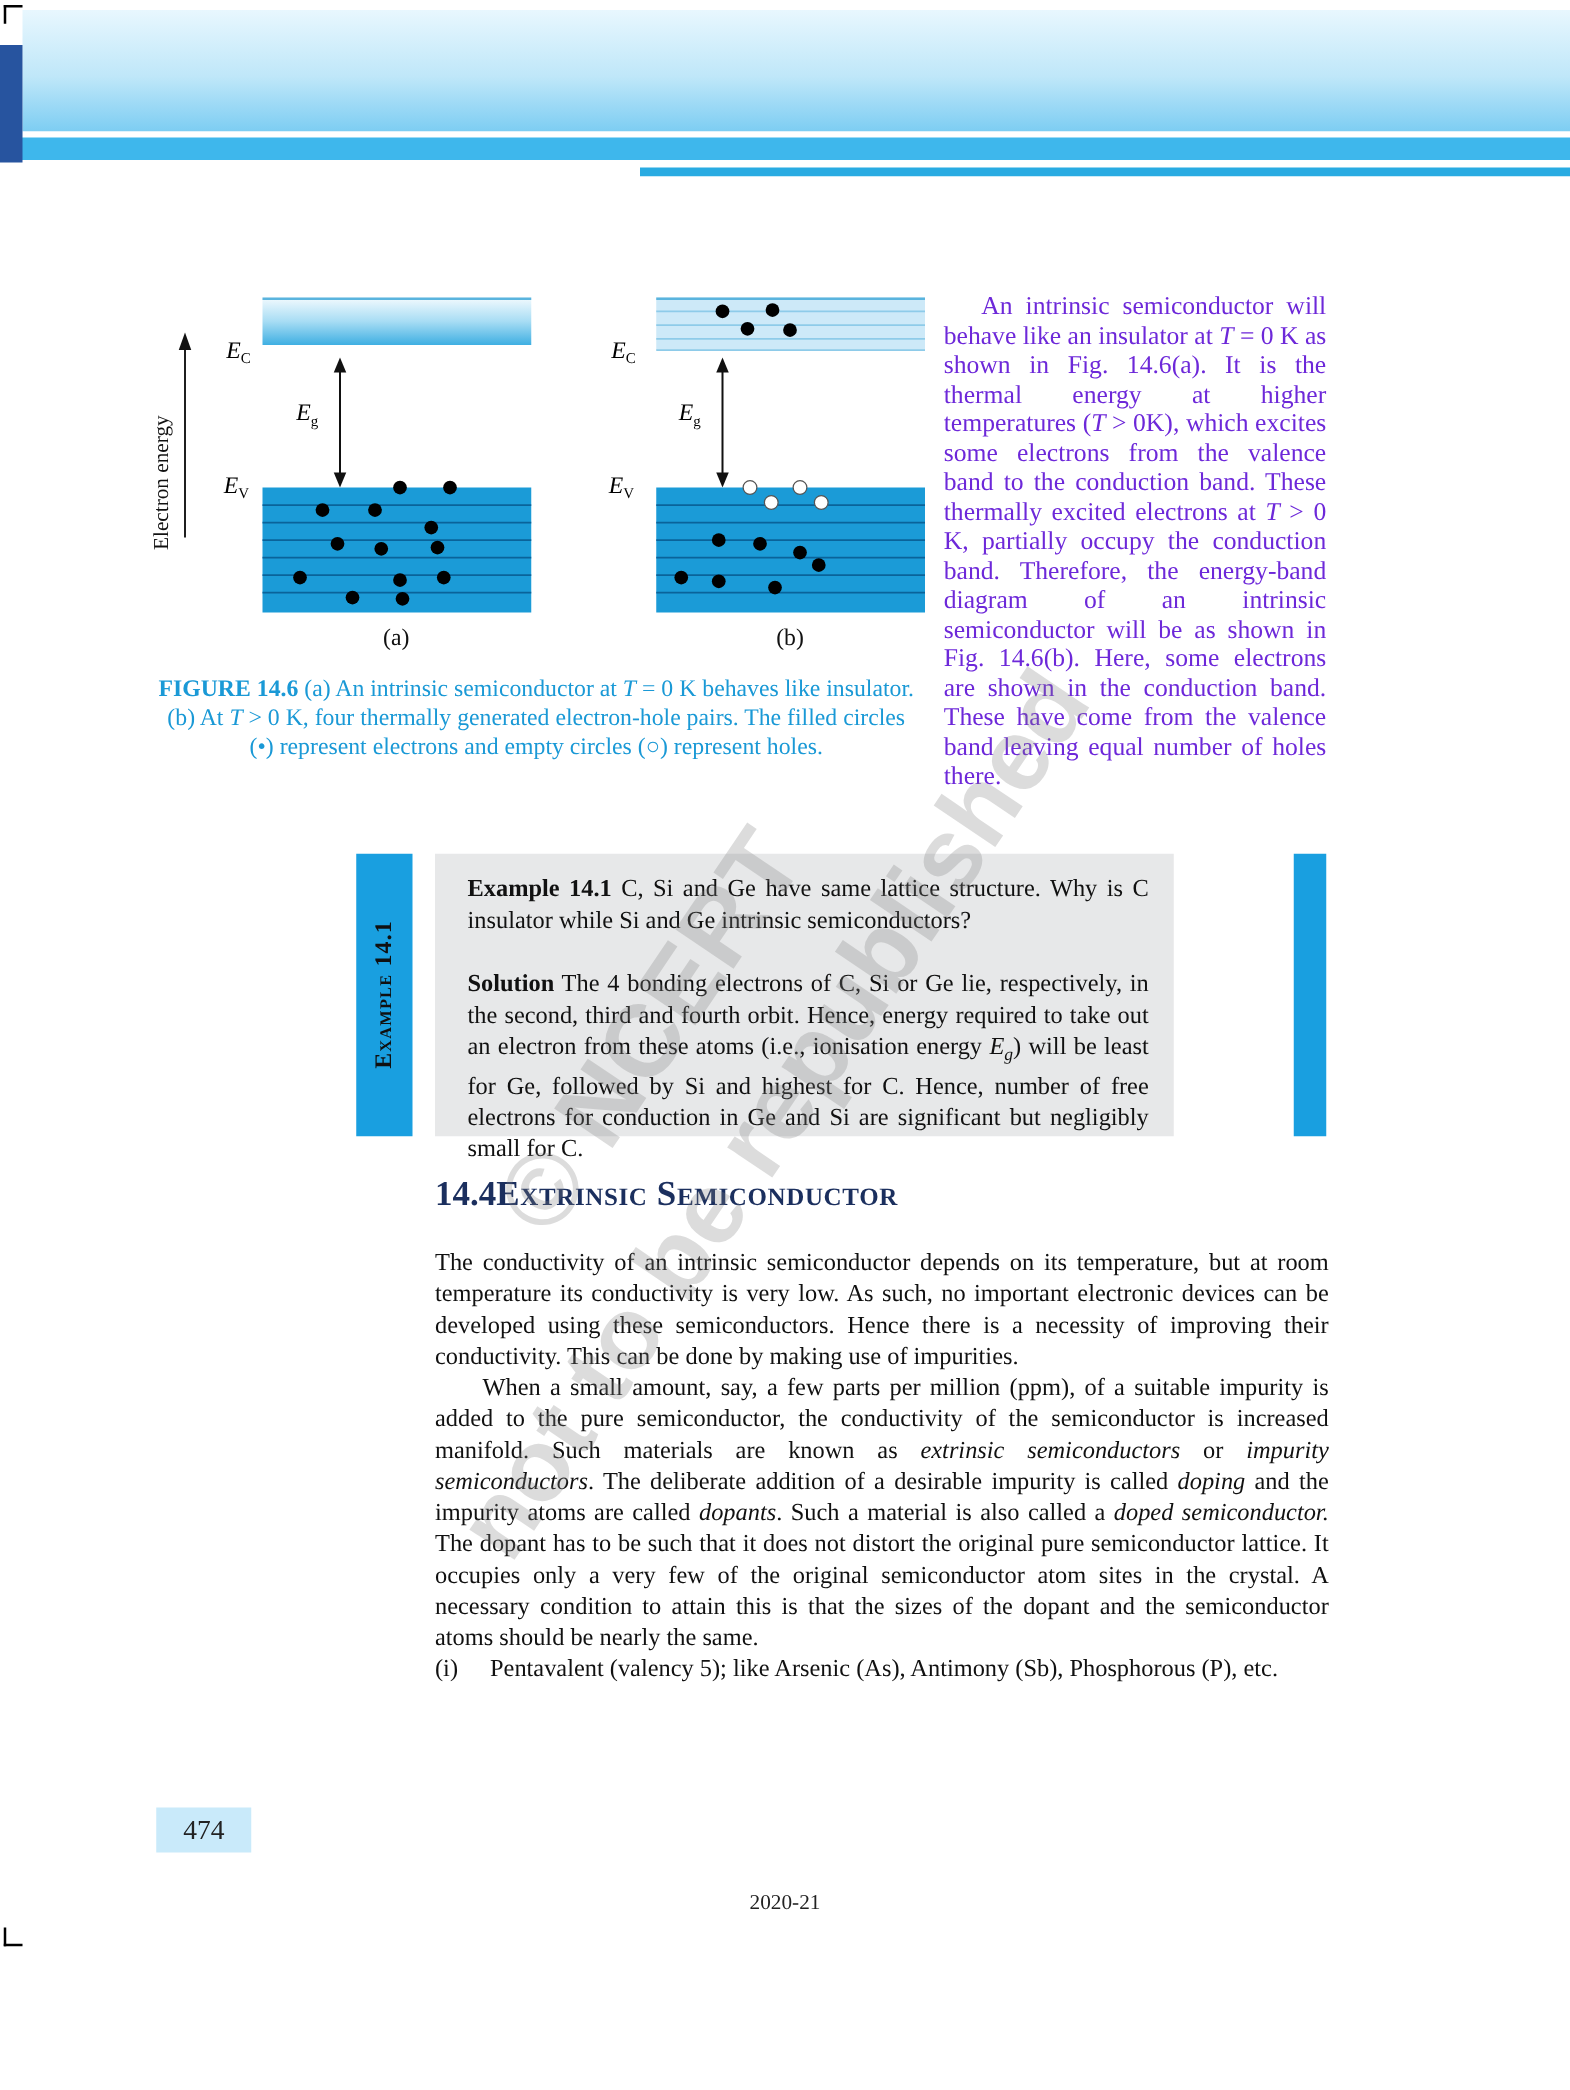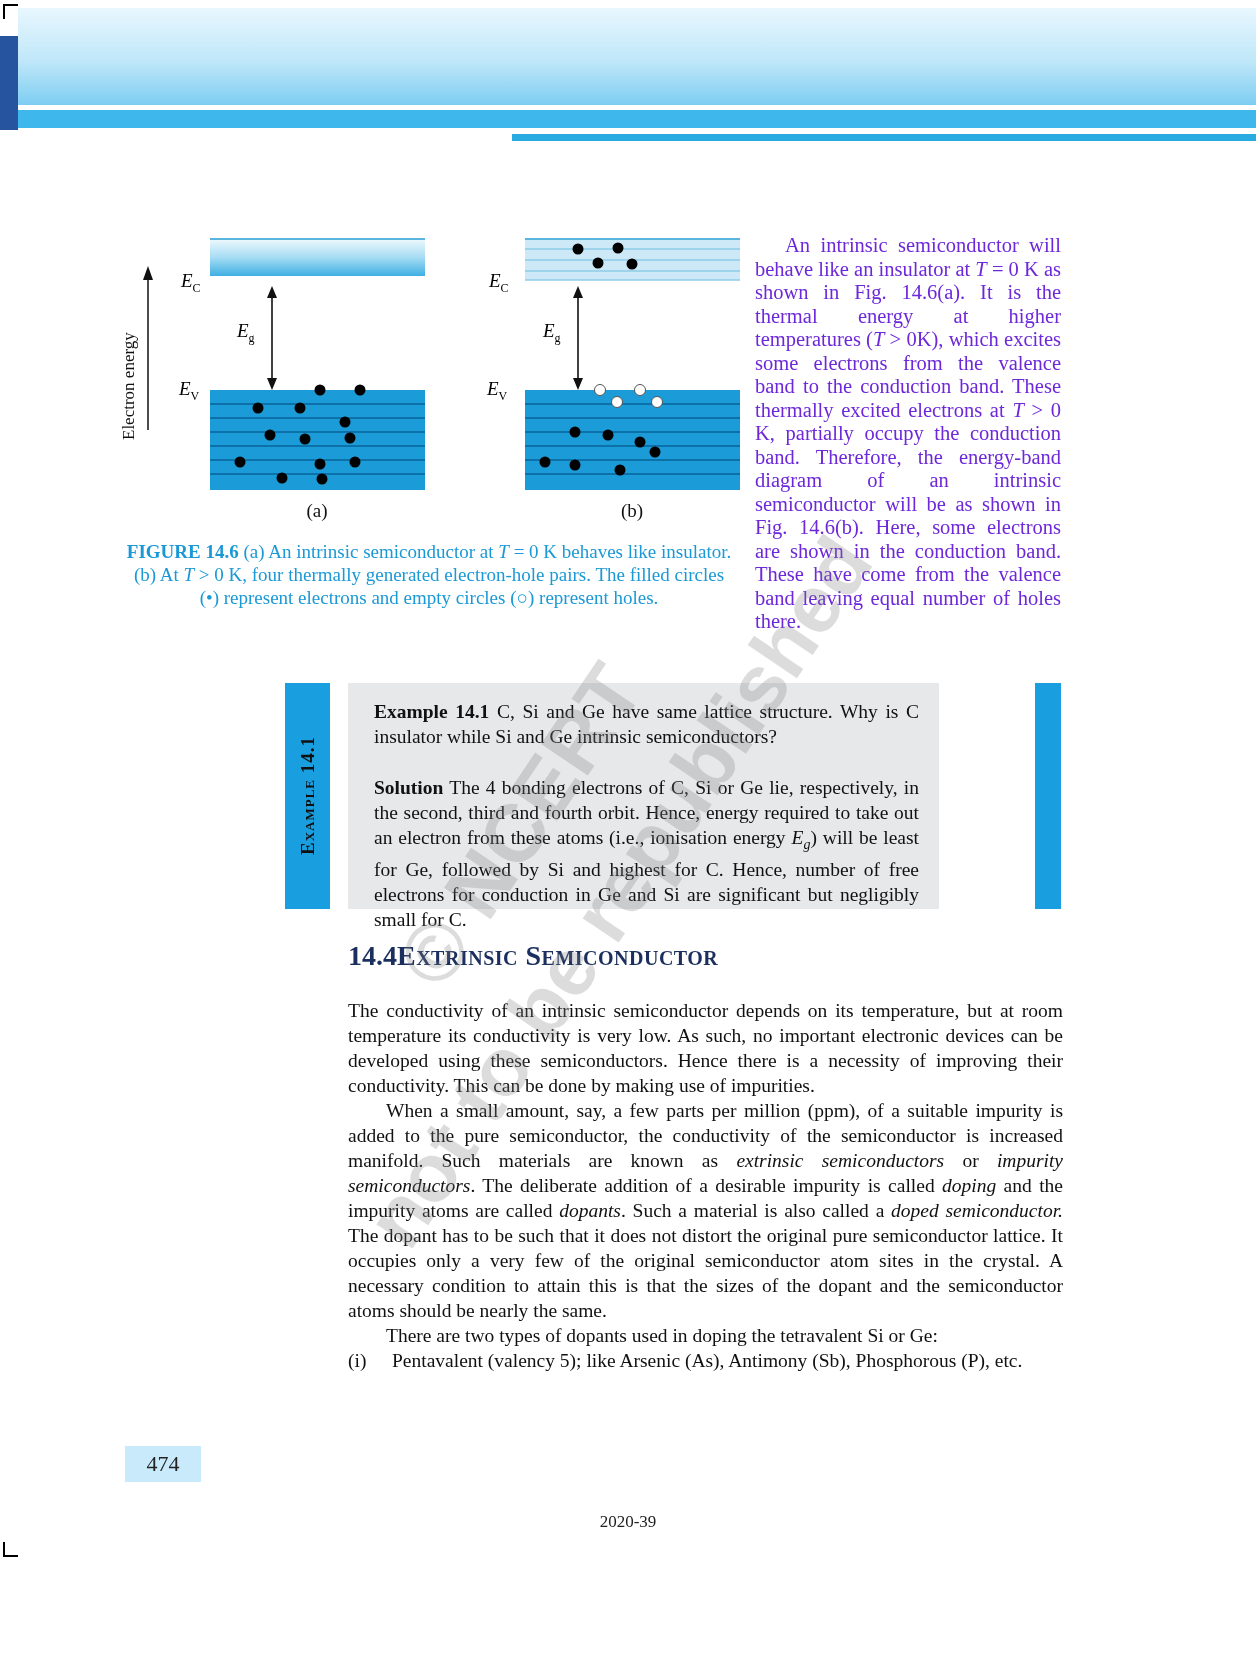--- a/index.html
+++ b/index.html
@@ -216,30 +216,29 @@
   </div>
   <div class="ex-right-bar"></div>
 
   <div class="section-heading">
     <span class="num">14.4</span><span class="ttl">Extrinsic Semiconductor</span>
   </div>
 
   <div class="body-text">
     <p><span>The conductivity of an intrinsic semiconductor depends on its temperature, but at room temperature its conductivity is very low. As such, no important electronic devices can be developed using these semiconductors. Hence there is a necessity of improving their conductivity. This can be done by making use of impurities.</span></p>
     <p class="indent"><span>When a small amount, say, a few parts per million (ppm), of a suitable impurity is added to the pure semiconductor, the conductivity of the semiconductor is increased manifold. Such materials are known as </span><span style="font-style: italic;">extrinsic semiconductors</span><span> or </span><span style="font-style: italic;">impurity semiconductors</span><span>. The deliberate addition of a desirable impurity is called </span><span style="font-style: italic;">doping</span><span> and the impurity atoms are called </span><span style="font-style: italic;">dopants</span><span>. Such a material is also called a </span><span style="font-style: italic;">doped semiconductor.</span><span> The dopant has to be such that it does not distort the original pure semiconductor lattice. It occupies only a very few of the original semiconductor atom sites in the crystal. A necessary condition to attain this is that the sizes of the dopant and the semiconductor atoms should be nearly the same.</span></p>
-    <p class="indent"><span>There are two types of dopants used in doping the tetravalent Si or Ge:</span></p>
     <div class="list-item">
       <span class="lbl">(i)</span>
       <span class="txt"><span>Pentavalent (valency 5); like Arsenic (As), Antimony (Sb), Phosphorous (P), etc.</span></span>
     </div>
   </div>
 
   <div class="page-num">
     <span>474</span>
   </div>
-  <div class="footer-year">2020-39</div>
+  <div class="footer-year">2020-21</div>
 
   <div class="watermark">
     <span>© NCERT</span>
     <span>not to be republished</span>
   </div>
 
 </div>
 
 </body></html>

